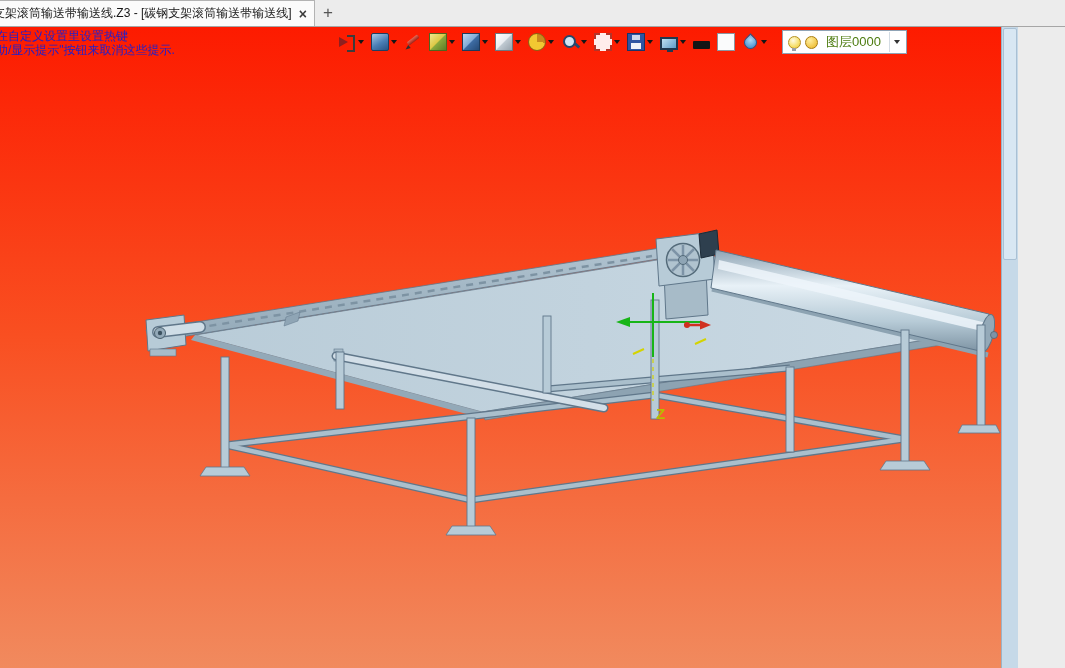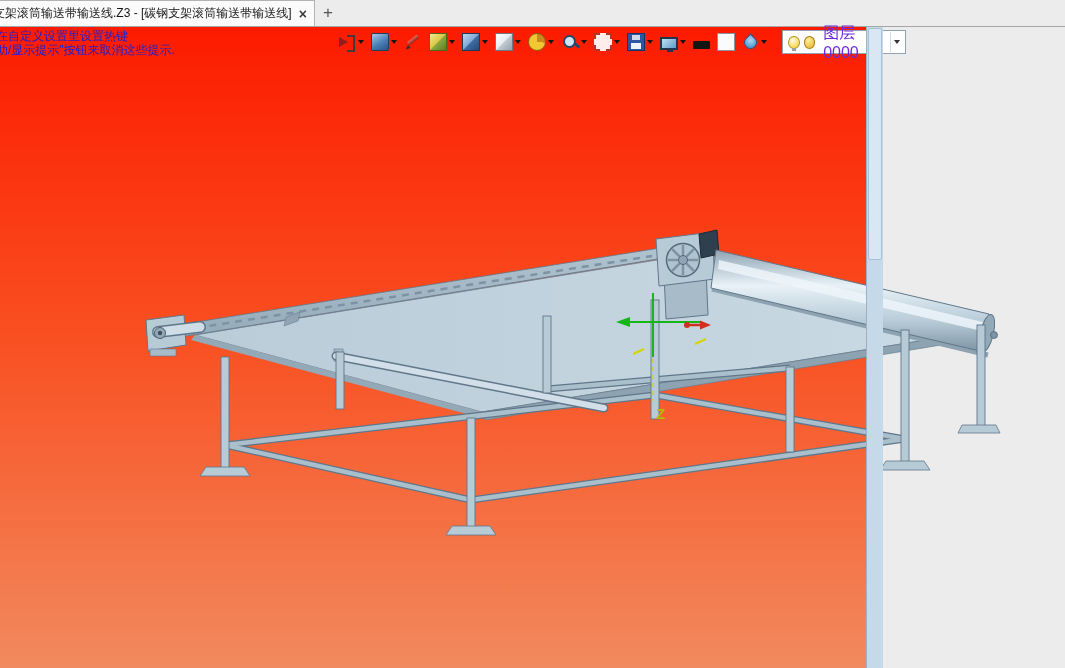--- a/index.html
+++ b/index.html
@@ -9,21 +9,21 @@
   }
   
   .tabbar{height:26px;background:#ececec;border-bottom:1px solid #a6a6a6;display:flex;align-items:stretch;overflow:hidden}
   .tab{display:flex;align-items:center;background:#fbfbfb;border:1px solid #b3b3b3;border-bottom:none;
        margin-left:-10px;padding:0 7px 0 2px;white-space:nowrap;max-width:336px;overflow:hidden}
   .tab-title{font-size:12px;color:#161616}
   .tab-close{margin-left:7px;color:#3c3c3c;font-size:14px;font-weight:bold;line-height:1;cursor:pointer}
   .tab-add{width:26px;display:flex;align-items:center;justify-content:center;color:#555;font-size:17px;cursor:pointer}
   
   .viewport{
-    position:relative;width:883px;height:641px;
+    position:relative;width:1018px;height:641px;
     background:linear-gradient(180deg,var(--vp-top) 0%,var(--vp-mid) 48%,var(--vp-bottom) 100%);
   }
   .hints{position:absolute;left:-4px;top:2px;color:var(--hint-blue);font-size:12px;line-height:14px;white-space:nowrap}
   
   .da-toolbar{position:absolute;left:338px;top:5px;height:20px;display:flex;align-items:center;gap:7px}
   .tb-item{display:flex;align-items:center;gap:2px;cursor:pointer}
   .tb-icon{width:18px;height:18px;position:relative;display:inline-block}
   .dd-arrow{width:0;height:0;border-left:3.5px solid transparent;border-right:3.5px solid transparent;border-top:4px solid #161616}
   .icon-exit::before{content:"";position:absolute;right:1px;top:2px;width:6px;height:13px;border:2px solid #3c3c3c;border-left:none}
   .icon-exit::after{content:"";position:absolute;left:1px;top:4px;width:0;height:0;border-left:9px solid #8e1f1f;border-top:5px solid transparent;border-bottom:5px solid transparent}
@@ -44,21 +44,21 @@
   .tb-icon.icon-monitor::after{content:"";position:absolute;left:5px;bottom:-4px;width:6px;height:3px;background:#1f3850}
   .tb-icon.icon-eraser{width:17px;height:8px;margin-top:5px;background:#151515;border-radius:1px}
   .tb-icon.icon-page{background:#fafbfc;border:1px solid #8b95a1;box-sizing:border-box}
   .tb-icon.icon-drop{width:13px;height:13px;margin:2px;background:radial-gradient(circle at 35% 35%,#aed8f5,#2e7fc4);border:1px solid #1d5c94;border-radius:0 50% 50% 50%;transform:rotate(45deg);box-sizing:border-box}
   
   .layer-combo{position:absolute;left:782px;top:3px;height:24px;background:#ffffff;border:1px solid #8fa3b5;
                display:flex;align-items:center;padding:0 2px 0 5px;gap:4px;box-sizing:border-box}
   .bulb{width:11px;height:11px;border-radius:50%;background:radial-gradient(circle at 38% 32%,#fffbe2,#f6df6a 60%,#e8c335);border:1px solid #b59020;position:relative;display:inline-block}
   .bulb::after{content:"";position:absolute;left:2.5px;bottom:-3px;width:4px;height:3px;background:#9aa0a8}
   .ball{width:11px;height:11px;border-radius:50%;background:radial-gradient(circle at 35% 30%,#ffeea0,#eab31e);border:1px solid #a87c10;display:inline-block}
-  .layer-text{font-size:16px;color:#6d28d9;padding:0 4px;min-width:54px}
+  .layer-text{font-size:13px;color:#4d7c0f;padding:0 4px;min-width:54px}
   .combo-arrow{width:14px;height:20px;display:flex;align-items:center;justify-content:center;border-left:1px solid #d4dce4;cursor:pointer}
   .combo-arrow::after{content:"";width:0;height:0;border-left:3.5px solid transparent;border-right:3.5px solid transparent;border-top:4px solid #333}
   
   svg.model{position:absolute;left:0;top:0;width:1048px;height:641px}
   
   .scrollbar{position:absolute;right:0;top:0;bottom:0;width:17px;background:var(--scrollbar);border-left:1px solid #9bb2c6;box-sizing:border-box}
   .scroll-thumb{position:absolute;left:1px;right:1px;top:1px;height:230px;background:#d8e7f3;border:1px solid #a9c0d4;border-radius:2px}
 </style>
 </head>
 <body>

